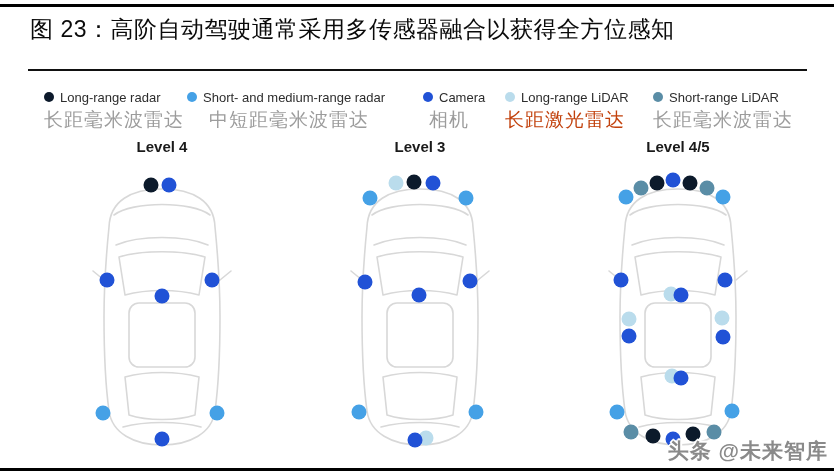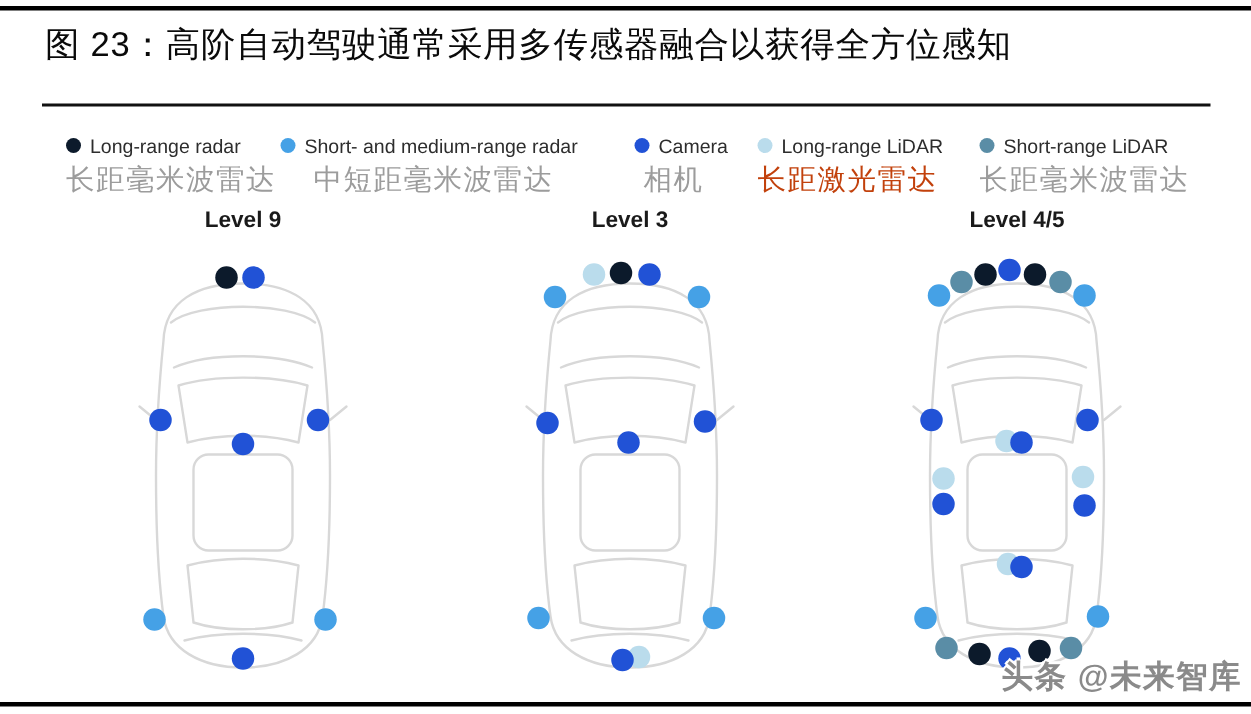--- a/index.html
+++ b/index.html
@@ -83,21 +83,21 @@
       <div class="legend-item li4">
         <span class="lrow">
           <span class="dot" style="background:#5a8da6"></span>
           <span class="len" style="color:#2d2d2d">Short-range LiDAR</span>
         </span>
         <span class="lzh" style="color:#9c9c9c">长距毫米波雷达</span>
       </div>
     </div>
   <div id="diagrams">
       <div class="diagram d0">
-        <div class="lvl">Level 9</div>
+        <div class="lvl">Level 4</div>
         <svg class="car" viewBox="0 0 150 290">
           <g fill="none" stroke="#d8d8d8" stroke-width="1.6" stroke-linecap="round" stroke-linejoin="round">
             <path d="M22,62 C23,36 44,24 75,24 C106,24 127,36 128,62 C131,92 133,120 133,152 C133,192 131,224 128,246 C125,268 103,280 75,280 C47,280 25,268 22,246 C19,224 17,192 17,152 C17,120 19,92 22,62 Z"></path>
             <path d="M27,50 C45,36 105,36 123,50"></path>
             <path d="M29,80 C52,70 98,70 121,80"></path>
             <path d="M32,92 C55,85 95,85 118,92 L112,130 C90,124 60,124 38,130 Z"></path>
             <rect x="42" y="138" width="66" height="64" rx="10"></rect>
             <path d="M38,212 C60,206 90,206 112,212 L108,250 C90,256 60,256 42,250 Z"></path>
             <path d="M36,262 C58,256 92,256 114,262"></path>
             <path d="M17,115 L6,106"></path>

